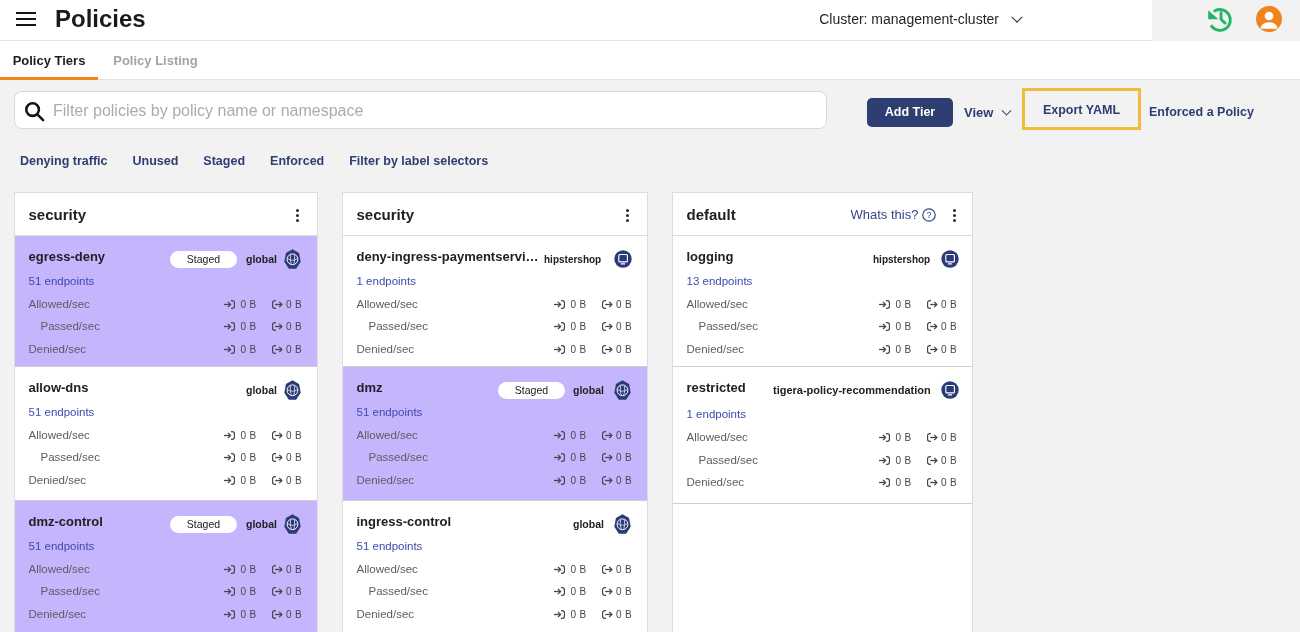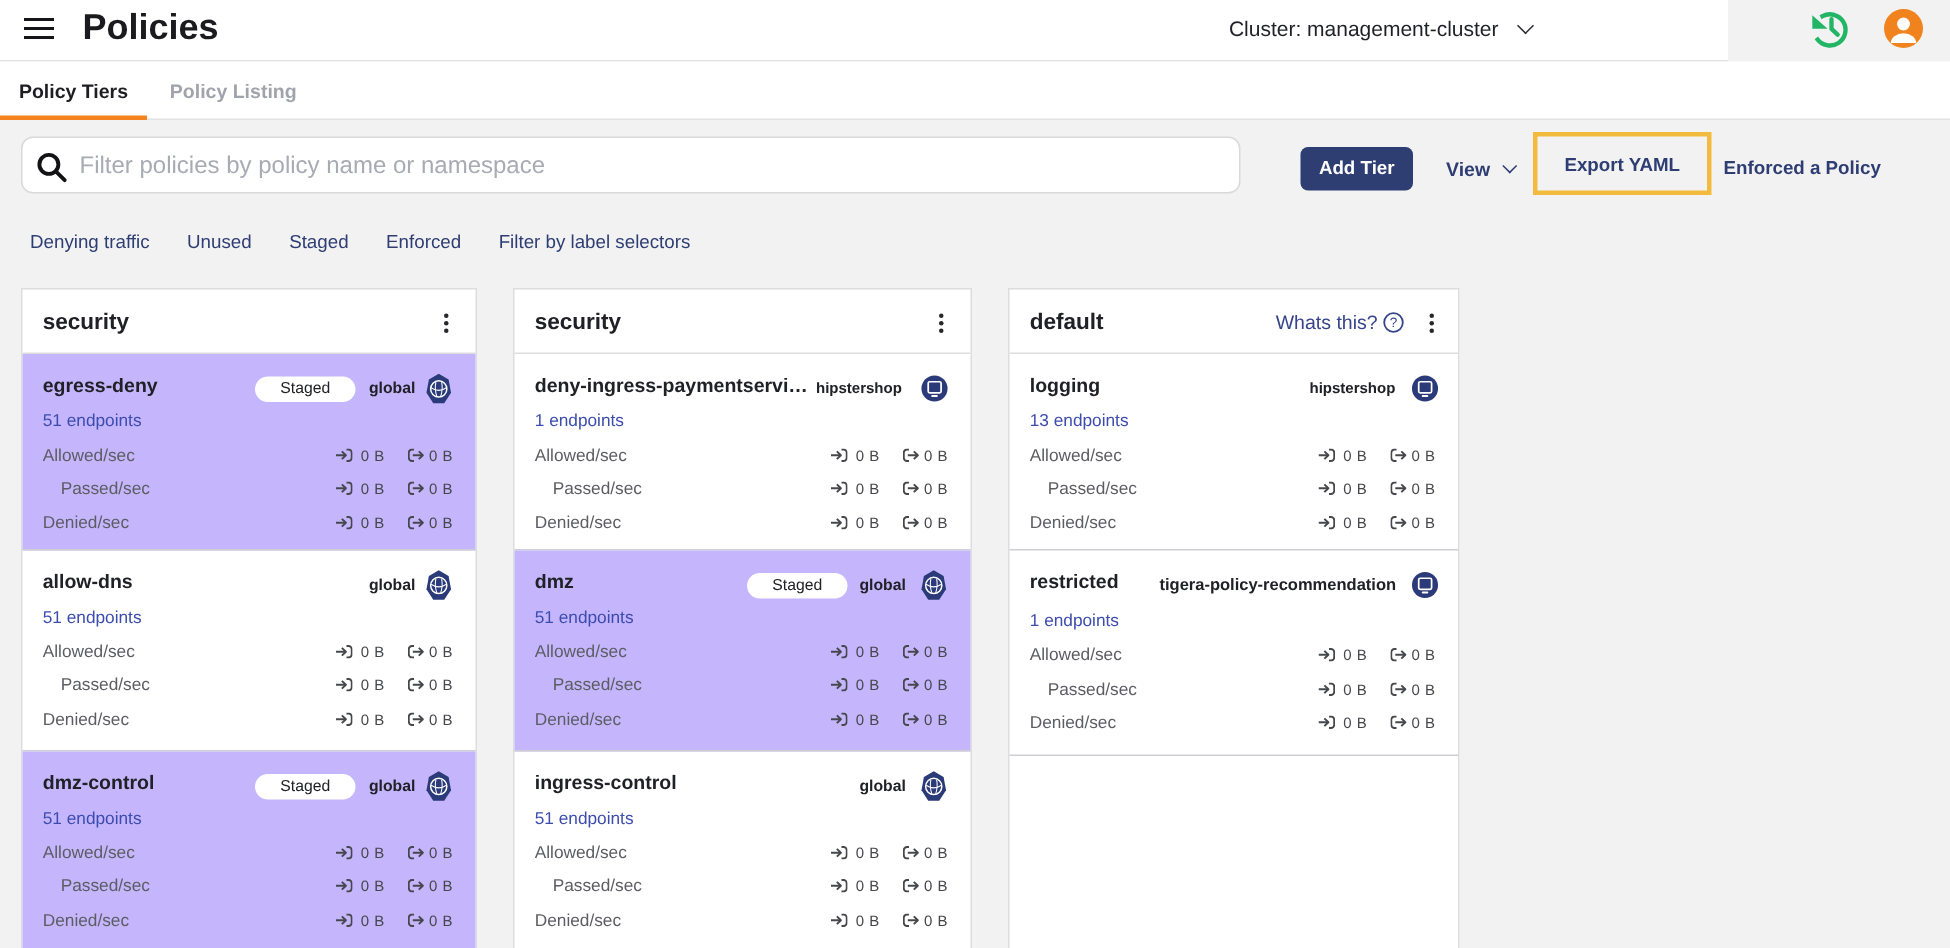--- a/index.html
+++ b/index.html
@@ -11,27 +11,27 @@
 .cluster { position:absolute; right:131px; top:9px; font-size:14px; color:#1f2126; line-height:20px; }
 .cluster .chev { display:inline-block; margin-left:14px; width:8px; height:8px; border-right:1.8px solid #2a2c31; border-bottom:1.8px solid #2a2c31; transform:rotate(45deg) translate(-2px,-2px); }
 .histicon { position:absolute; left:1206px; top:4px; }
 .avatar { position:absolute; left:1256px; top:6px; width:26px; height:26px; }
 .tabbar { position:absolute; left:0; top:41px; width:1300px; height:39px; background:#fff; border-bottom:1px solid #e2e2e4; }
 .tab1 { position:absolute; left:0; top:0; width:98px; height:39px; text-align:center; line-height:39px; font-size:13px; font-weight:bold; color:#1d1d22; border-bottom:3px solid #f4831f; }
 .tab2 { position:absolute; left:98px; top:0; width:115px; height:39px; text-align:center; line-height:39px; font-size:13px; font-weight:bold; color:#a0a3ab; }
 .search { position:absolute; left:14px; top:91px; width:813px; height:38px; background:#fff; border:1px solid #d9d9dc; border-radius:8px; }
 .search svg { position:absolute; left:8px; top:8px; }
 .search .ph { position:absolute; left:38px; top:0; line-height:37px; font-size:16px; color:#a8abb4; }
-.btn-addtier { position:absolute; left:867px; top:98px; width:75px; height:29px; background:#2e3d72; border-radius:5px; color:#fff; font-size:12.5px; font-weight:bold; text-align:center; line-height:29px; }
+.btn-addtier { position:absolute; left:867px; top:98px; width:86px; height:29px; background:#2e3d72; border-radius:5px; color:#fff; font-size:12.5px; font-weight:bold; text-align:center; line-height:29px; }
 .view { position:absolute; left:964px; top:98px; height:29px; line-height:29px; font-size:13px; font-weight:bold; color:#2e3d72; }
 .view .chev { display:inline-block; margin-left:10px; width:7px; height:7px; border-right:1.8px solid #2e3d72; border-bottom:1.8px solid #2e3d72; transform:rotate(45deg) translate(-2px,-2px); }
 .exportbox { position:absolute; left:1022px; top:88px; width:119px; height:42px; border:3px solid #f2bb3d; }
 .exportbox span { display:block; text-align:center; line-height:39px; font-size:12.5px; font-weight:bold; color:#2e3d72; }
 .recommend { position:absolute; left:1149px; top:98px; height:29px; line-height:29px; font-size:12.5px; font-weight:bold; color:#2e3d72; }
-.filters { position:absolute; left:20px; top:152px; height:18px; line-height:18px; font-size:12.5px; font-weight:normal; color:#2e3d72; }
+.filters { position:absolute; left:20px; top:152px; height:18px; line-height:18px; font-size:12.5px; font-weight:bold; color:#2e3d72; }
 .filters span { margin-right:25px; }
 
 .col { position:absolute; top:192px; background:#fff; border:1px solid #dddde0; }
 .colhead { height:43px; border-bottom:1px solid #dddde0; position:relative; }
 .colhead .t { position:absolute; left:13.5px; top:12px; font-size:15px; font-weight:bold; color:#202126; line-height:19px; }
 .kebab { position:absolute; top:16px; width:4px; }
 .kebab div { width:3px; height:3px; border-radius:50%; background:#27282c; margin-bottom:2px; }
 .card { position:relative; border-bottom:1px solid #cfcfd3; }
 .card.gray { background:#c4b5fd; }
 .card .title { position:absolute; left:13.5px; top:13px; font-size:13px; font-weight:bold; color:#202126; line-height:16px; white-space:nowrap; }

